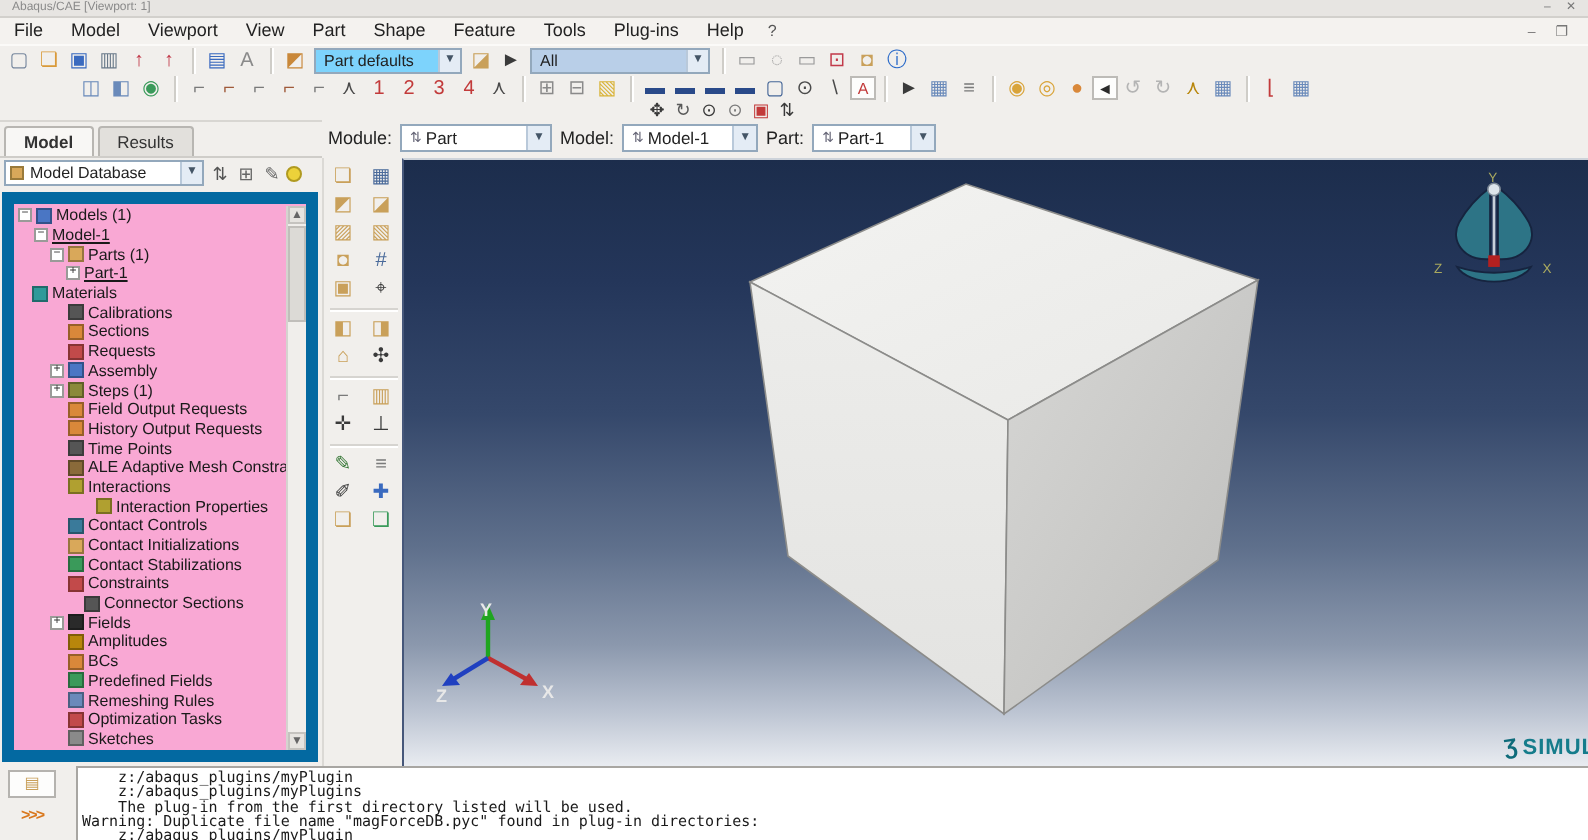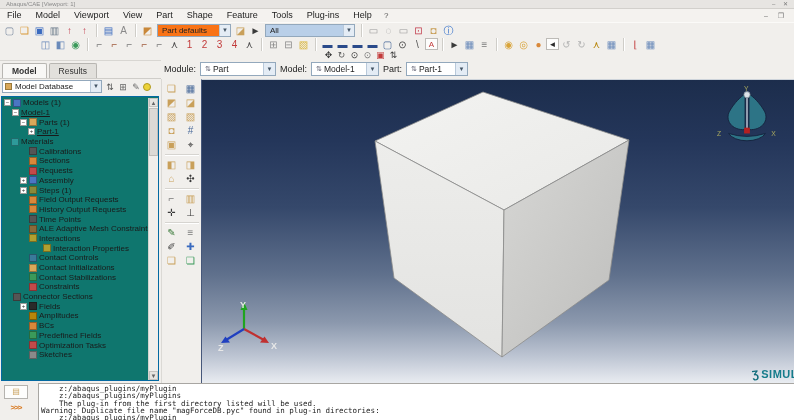--- a/index.html
+++ b/index.html
@@ -15,21 +15,21 @@
   .mdictl { margin-left:auto; padding-right:6px; color:#777; font-size:7px; letter-spacing:4px; }
 
   .toolbar1 { position:absolute; left:0; top:22px; width:794px; height:16px; display:flex; align-items:center; padding-left:2px; border-top:1px solid #fbfaf8; }
   .toolbar2 { position:absolute; left:38px; top:37px; width:756px; height:14px; display:flex; align-items:center; }
   .toolbar3 { position:absolute; left:322px; top:49px; height:12px; display:flex; align-items:center; }
 
   .tbicon { width:15px; height:13px; line-height:13px; text-align:center; font-size:10px; flex:0 0 auto; cursor:default; }
   .tbicon.small { width:13px; font-size:9px; }
   .tbicon.boxed { border:1px solid #bdbbb7; background:#fdfdfc; width:13px; height:12px; line-height:11px; font-size:8px; }
   .tbsep { width:1px; height:13px; background:#cfcdc8; box-shadow:1px 0 0 #ffffff; margin:0 4px; flex:0 0 auto; }
-  .tbcombo { height:13px; border:1px solid #93a8bc; background:#f97316; font-size:8px; display:flex; align-items:center; padding-left:4px; margin:0 2px; flex:0 0 auto; position:relative; }
+  .tbcombo { height:13px; border:1px solid #93a8bc; background:#7dd3fc; font-size:8px; display:flex; align-items:center; padding-left:4px; margin:0 2px; flex:0 0 auto; position:relative; }
   .tbcombo .val { white-space:nowrap; overflow:hidden; flex:1; }
   .tbcombo .arr { width:11px; height:11px; margin-left:3px; background:#e4ecf5; border-left:1px solid #b9c9da; color:#456; font-size:6px; text-align:center; line-height:11px; }
   .tbcombo.hl { background:#b9cfe8; }
 
   
   .contextbar { position:absolute; left:164px; top:60px; height:18px; display:flex; align-items:center; gap:4px; font-size:9px; }
   .ctx-combo { height:14px; border:1px solid #93a8bc; background:#fff; display:flex; align-items:center; font-size:8.5px; padding-left:2px; }
   .ctx-combo .spin { color:#667; font-size:7px; padding:0 2px; }
   .ctx-combo .val { flex:1; white-space:nowrap; padding-right:6px; }
   .ctx-combo .arr { width:12px; height:12px; background:#e4ecf5; border-left:1px solid #b9c9da; color:#456; font-size:6px; text-align:center; line-height:12px; }
@@ -40,21 +40,21 @@
   .tab { height:15px; line-height:14px; padding:0 9px; font-size:8.5px; background:#e2e0dc; border:1px solid #b8b6b2; border-bottom:none; border-radius:2px 2px 0 0; color:#333; }
   .tab.active { background:#f8f7f5; font-weight:bold; }
   .mdbrow { display:flex; align-items:center; gap:2px; padding:1px 2px; height:16px; border-top:1px solid #cfcdc9; background:#f1efec; }
   .mdbcombo { width:100px; height:13px; border:1px solid #93a8bc; background:#fff; display:flex; align-items:center; font-size:8px; padding-left:2px; }
   .mdbcombo .dbicon { width:7px; height:7px; background:#d9a85a; border:1px solid #9a7a3a; margin-right:3px; flex:0 0 auto; }
   .mdbcombo .val { flex:1; white-space:nowrap; overflow:hidden; }
   .mdbcombo .arr { width:11px; height:11px; background:#e4ecf5; border-left:1px solid #b9c9da; color:#456; font-size:6px; text-align:center; line-height:11px; }
   .mdbtool { width:12px; height:12px; text-align:center; line-height:12px; font-size:9px; color:#555; }
   .bulb { width:8px; height:8px; border-radius:50%; background:#ecd23a; border:1px solid #b09a20; }
 
-  .treebox { position:absolute; left:1px; right:2px; top:35px; height:285px; background:#0f766e; border:1px solid #0369a1; overflow:hidden; }
+  .treebox { position:absolute; left:1px; right:2px; top:35px; height:285px; background:#f9a8d4; border:6px solid #0369a1; overflow:hidden; }
   .tree { position:absolute; left:0; top:1px; right:10px; bottom:0; overflow:hidden; }
   .trow { display:flex; align-items:center; height:9.7px; font-size:8px; white-space:nowrap; gap:2px; color:#1a1a1a; }
   .exp { width:7px; height:7px; border:1px solid #9a9a98; background:#fff; font-size:6px; line-height:5px; text-align:center; color:#333; flex:0 0 auto; }
   .noexp { width:7px; height:7px; flex:0 0 auto; }
   .ticon { width:8px; height:8px; border:1px solid rgba(0,0,0,.3); flex:0 0 auto; }
   .u { text-decoration:underline; }
   .tscroll { position:absolute; right:0; top:1px; width:10px; bottom:0; background:#f0eeeb; border-left:1px solid #d5d3cf; }
   .tscroll .sarr { position:absolute; left:0; width:9px; height:9px; text-align:center; font-size:6px; color:#666; line-height:9px; background:#e6e4e0; border:1px solid #c5c3bf; }
   .tscroll .up { top:0; } .tscroll .dn { bottom:0; }
   .tscroll .thumb { position:absolute; left:0; top:10px; width:9px; height:48px; background:#dcdad6; border:1px solid #c0beba; }
@@ -322,21 +322,21 @@
         <div class="trow" style="padding-left: 18px;">
           <span class="noexp"></span>
           <span class="ticon" style="background: rgb(58, 154, 90);"></span>
           <span>Contact Stabilizations</span>
         </div>
         <div class="trow" style="padding-left: 18px;">
           <span class="noexp"></span>
           <span class="ticon" style="background: rgb(194, 74, 74);"></span>
           <span>Constraints</span>
         </div>
-        <div class="trow" style="padding-left: 2px;">
+        <div class="trow" style="padding-left: 26px;">
           <span class="noexp"></span>
           <span class="ticon" style="background: rgb(85, 85, 85);"></span>
           <span>Connector Sections</span>
         </div>
         <div class="trow" style="padding-left: 18px;">
           <span class="exp">+</span>
           <span class="ticon" style="background: rgb(42, 42, 42);"></span>
           <span>Fields</span>
         </div>
         <div class="trow" style="padding-left: 18px;">
@@ -346,20 +346,25 @@
         </div>
         <div class="trow" style="padding-left: 18px;">
           <span class="noexp"></span>
           <span class="ticon" style="background: rgb(217, 136, 58);"></span>
           <span>BCs</span>
         </div>
         <div class="trow" style="padding-left: 18px;">
           <span class="noexp"></span>
           <span class="ticon" style="background: rgb(58, 154, 90);"></span>
           <span>Predefined Fields</span>
+        </div>
+        <div class="trow" style="padding-left: 18px;">
+          <span class="noexp"></span>
+          <span class="ticon" style="background: rgb(106, 138, 186);"></span>
+          <span>Remeshing Rules</span>
         </div>
         <div class="trow" style="padding-left: 18px;">
           <span class="noexp"></span>
           <span class="ticon" style="background: rgb(194, 74, 74);"></span>
           <span>Optimization Tasks</span>
         </div>
         <div class="trow" style="padding-left: 18px;">
           <span class="noexp"></span>
           <span class="ticon" style="background: rgb(138, 138, 138);"></span>
           <span>Sketches</span>

